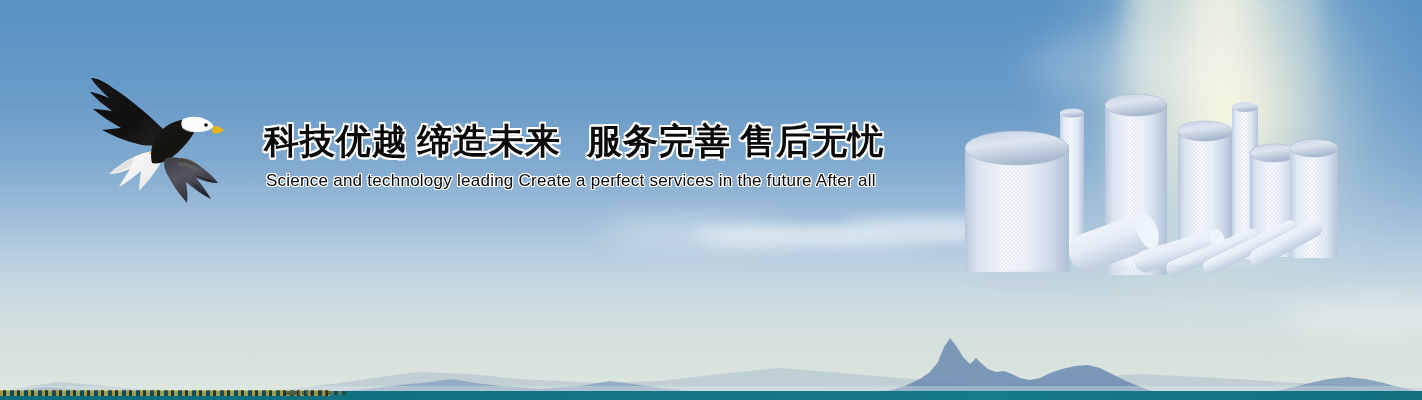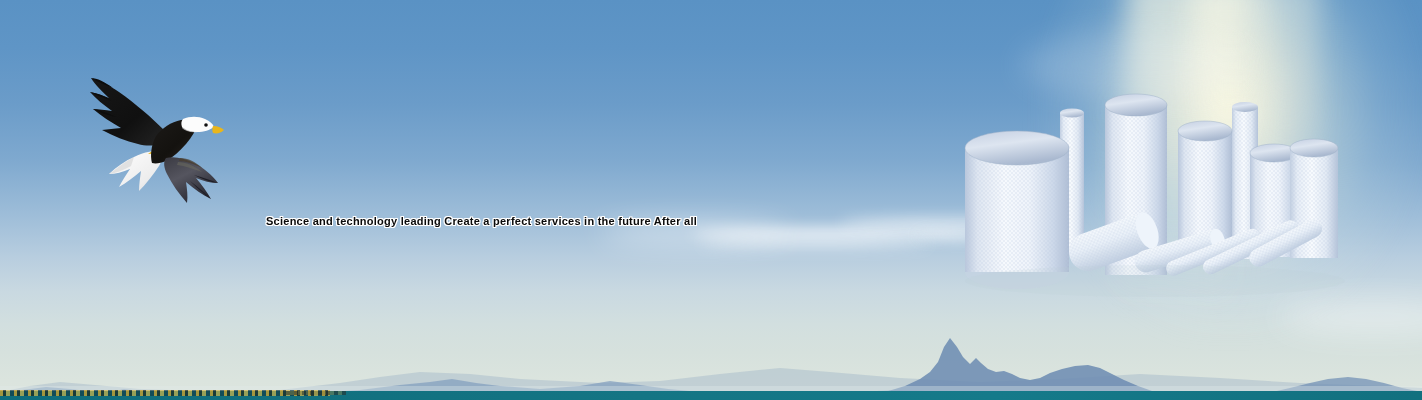--- a/index.html
+++ b/index.html
@@ -173,35 +173,34 @@
        0   -1.6px  0 #ffffff,
        0    1.6px  0 #ffffff;
   }
   .headline .seg-gap { display: inline-block; width: 26px; }
   .headline .sp { display: inline-block; width: 9px; }
 
   .subhead {
     position: absolute;
     left: 266px;
     top: 171px;
-    font-size: 11px;
-    font-weight: bold;
+    font-size: 17px;
+    font-weight: normal;
     color: #0a0a0a;
     letter-spacing: 0.25px;
     white-space: nowrap;
     text-shadow:
       -1px -1px 0 #ffffff,
        1px -1px 0 #ffffff,
       -1px  1px 0 #ffffff,
        1px  1px 0 #ffffff,
       -1px  0   0 #ffffff,
        1px  0   0 #ffffff,
        0   -1px 0 #ffffff,
        0    1px 0 #ffffff;
-    margin-top: 44px;
   }
 </style>
 </head>
 <body>
 
 <div id="banner">
 
   <div class="sky"></div>
 
   <div class="sun-glow"></div>
@@ -421,16 +420,19 @@
     </g>
 
     <g transform="rotate(-28 330 160)">
       <rect x="296" y="152" width="80" height="18" rx="9" fill="url(#rodG)"></rect>
       <rect x="296" y="152" width="80" height="18" rx="9" fill="url(#mesh)"></rect>
     </g>
 
     <ellipse cx="205" cy="196" rx="190" ry="16" fill="#b9ccd6" fill-opacity="0.16"></ellipse>
   </svg>
 
+  <div class="headline">
+    <span>科技优越</span><span class="sp"></span><span>缔造未来</span><span class="seg-gap"></span><span>服务完善</span><span class="sp"></span><span>售后无忧</span>
+  </div>
 
   <div class="subhead">Science and technology leading Create a perfect services in the future After all</div>
 
 </div>
 
 </body></html>

